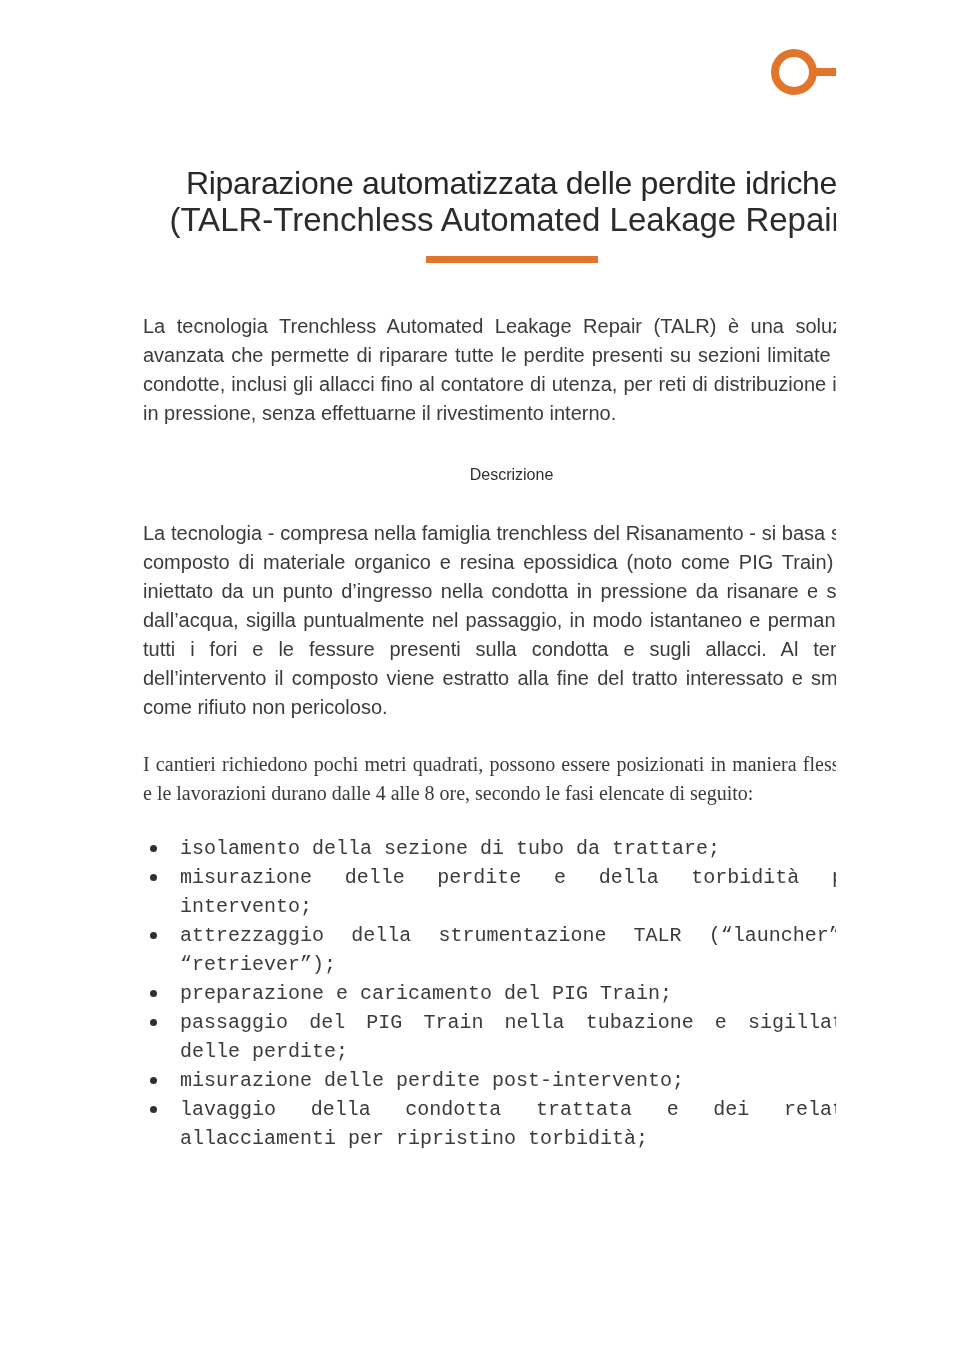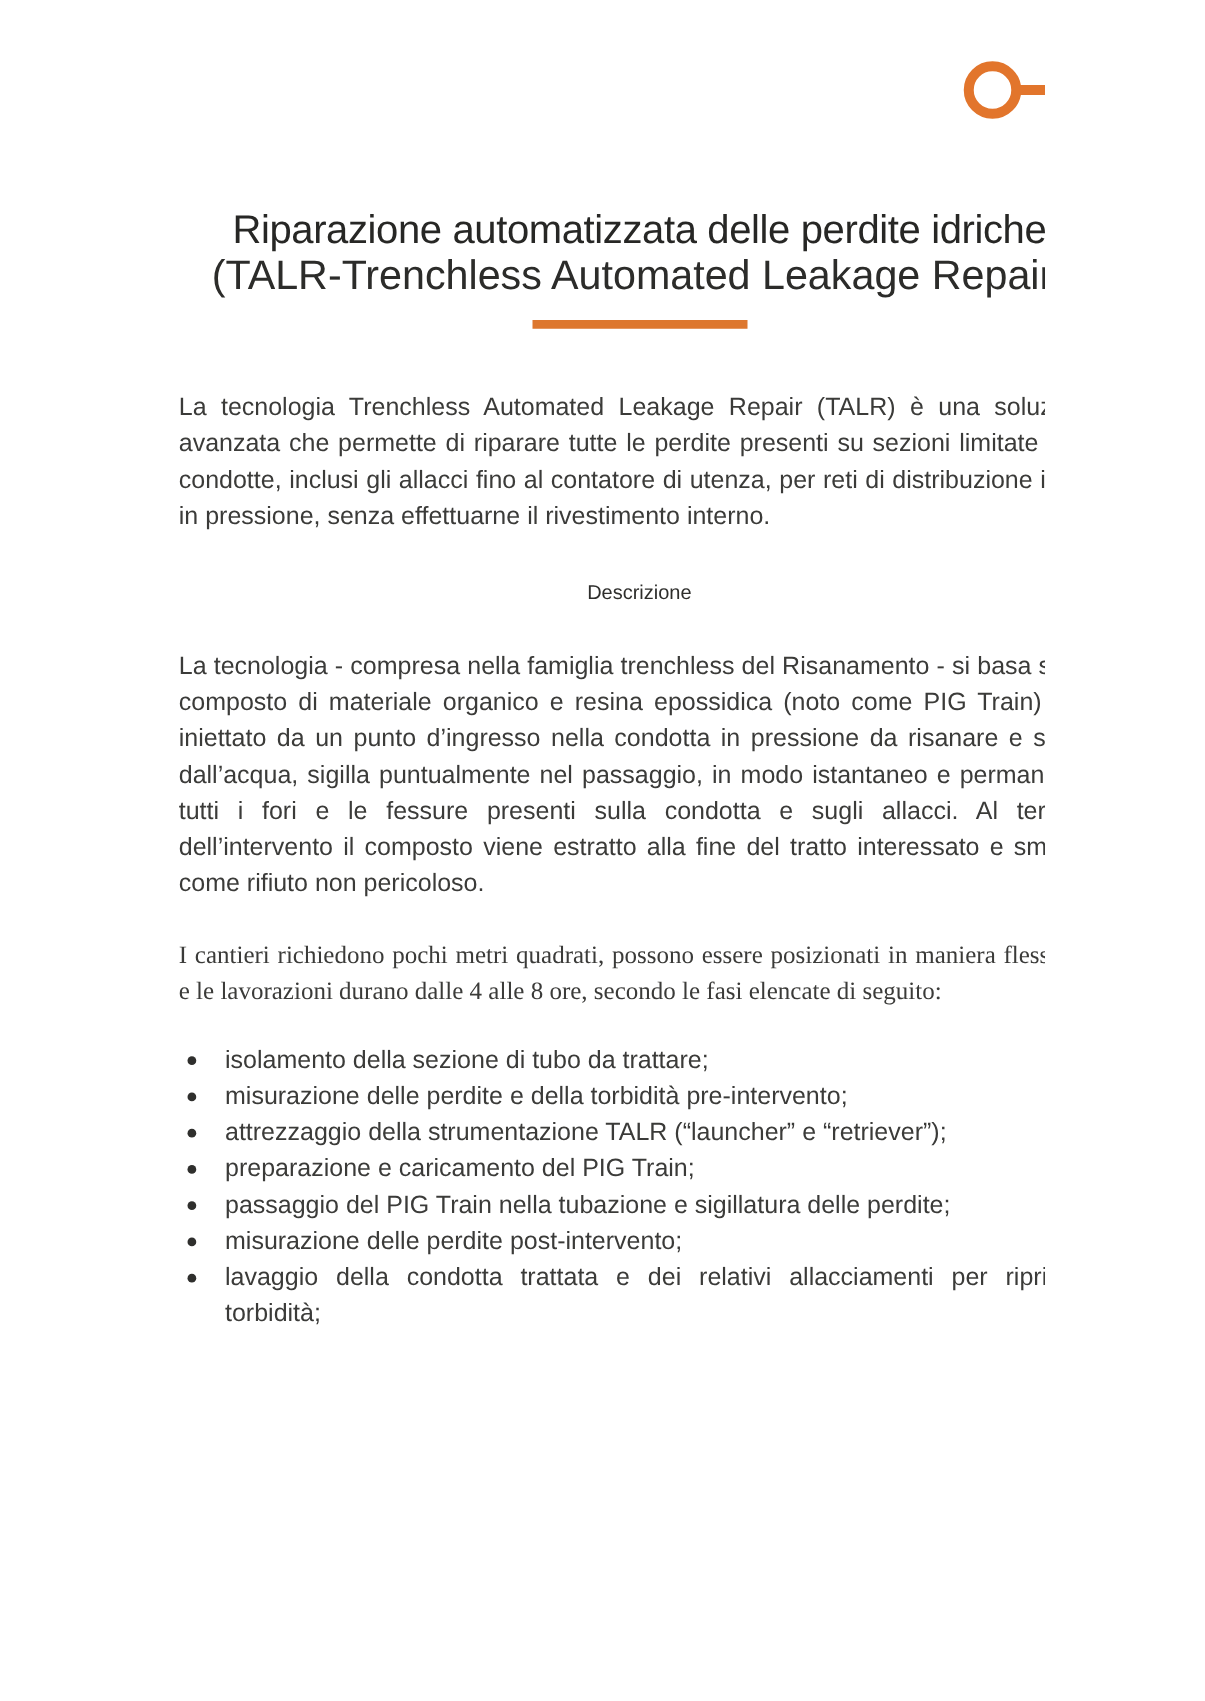--- a/index.html
+++ b/index.html
@@ -79,20 +79,21 @@
     margin-top: 33px;
     text-align: center;
     font-size: 16px;
     font-weight: 400;
     line-height: 28px;
     color: #2E2E2C;
   }
   ul.phase-list {
     list-style: none;
     margin-top: 26px;
+    font-family: Liberation Mono, monospace;
   }
   ul.phase-list li {
     position: relative;
     padding-left: 37px;
   }
   .bullet-dot {
     position: absolute;
     left: 7px; top: 11px;
     width: 7px; height: 7px;
     border-radius: 50%;

